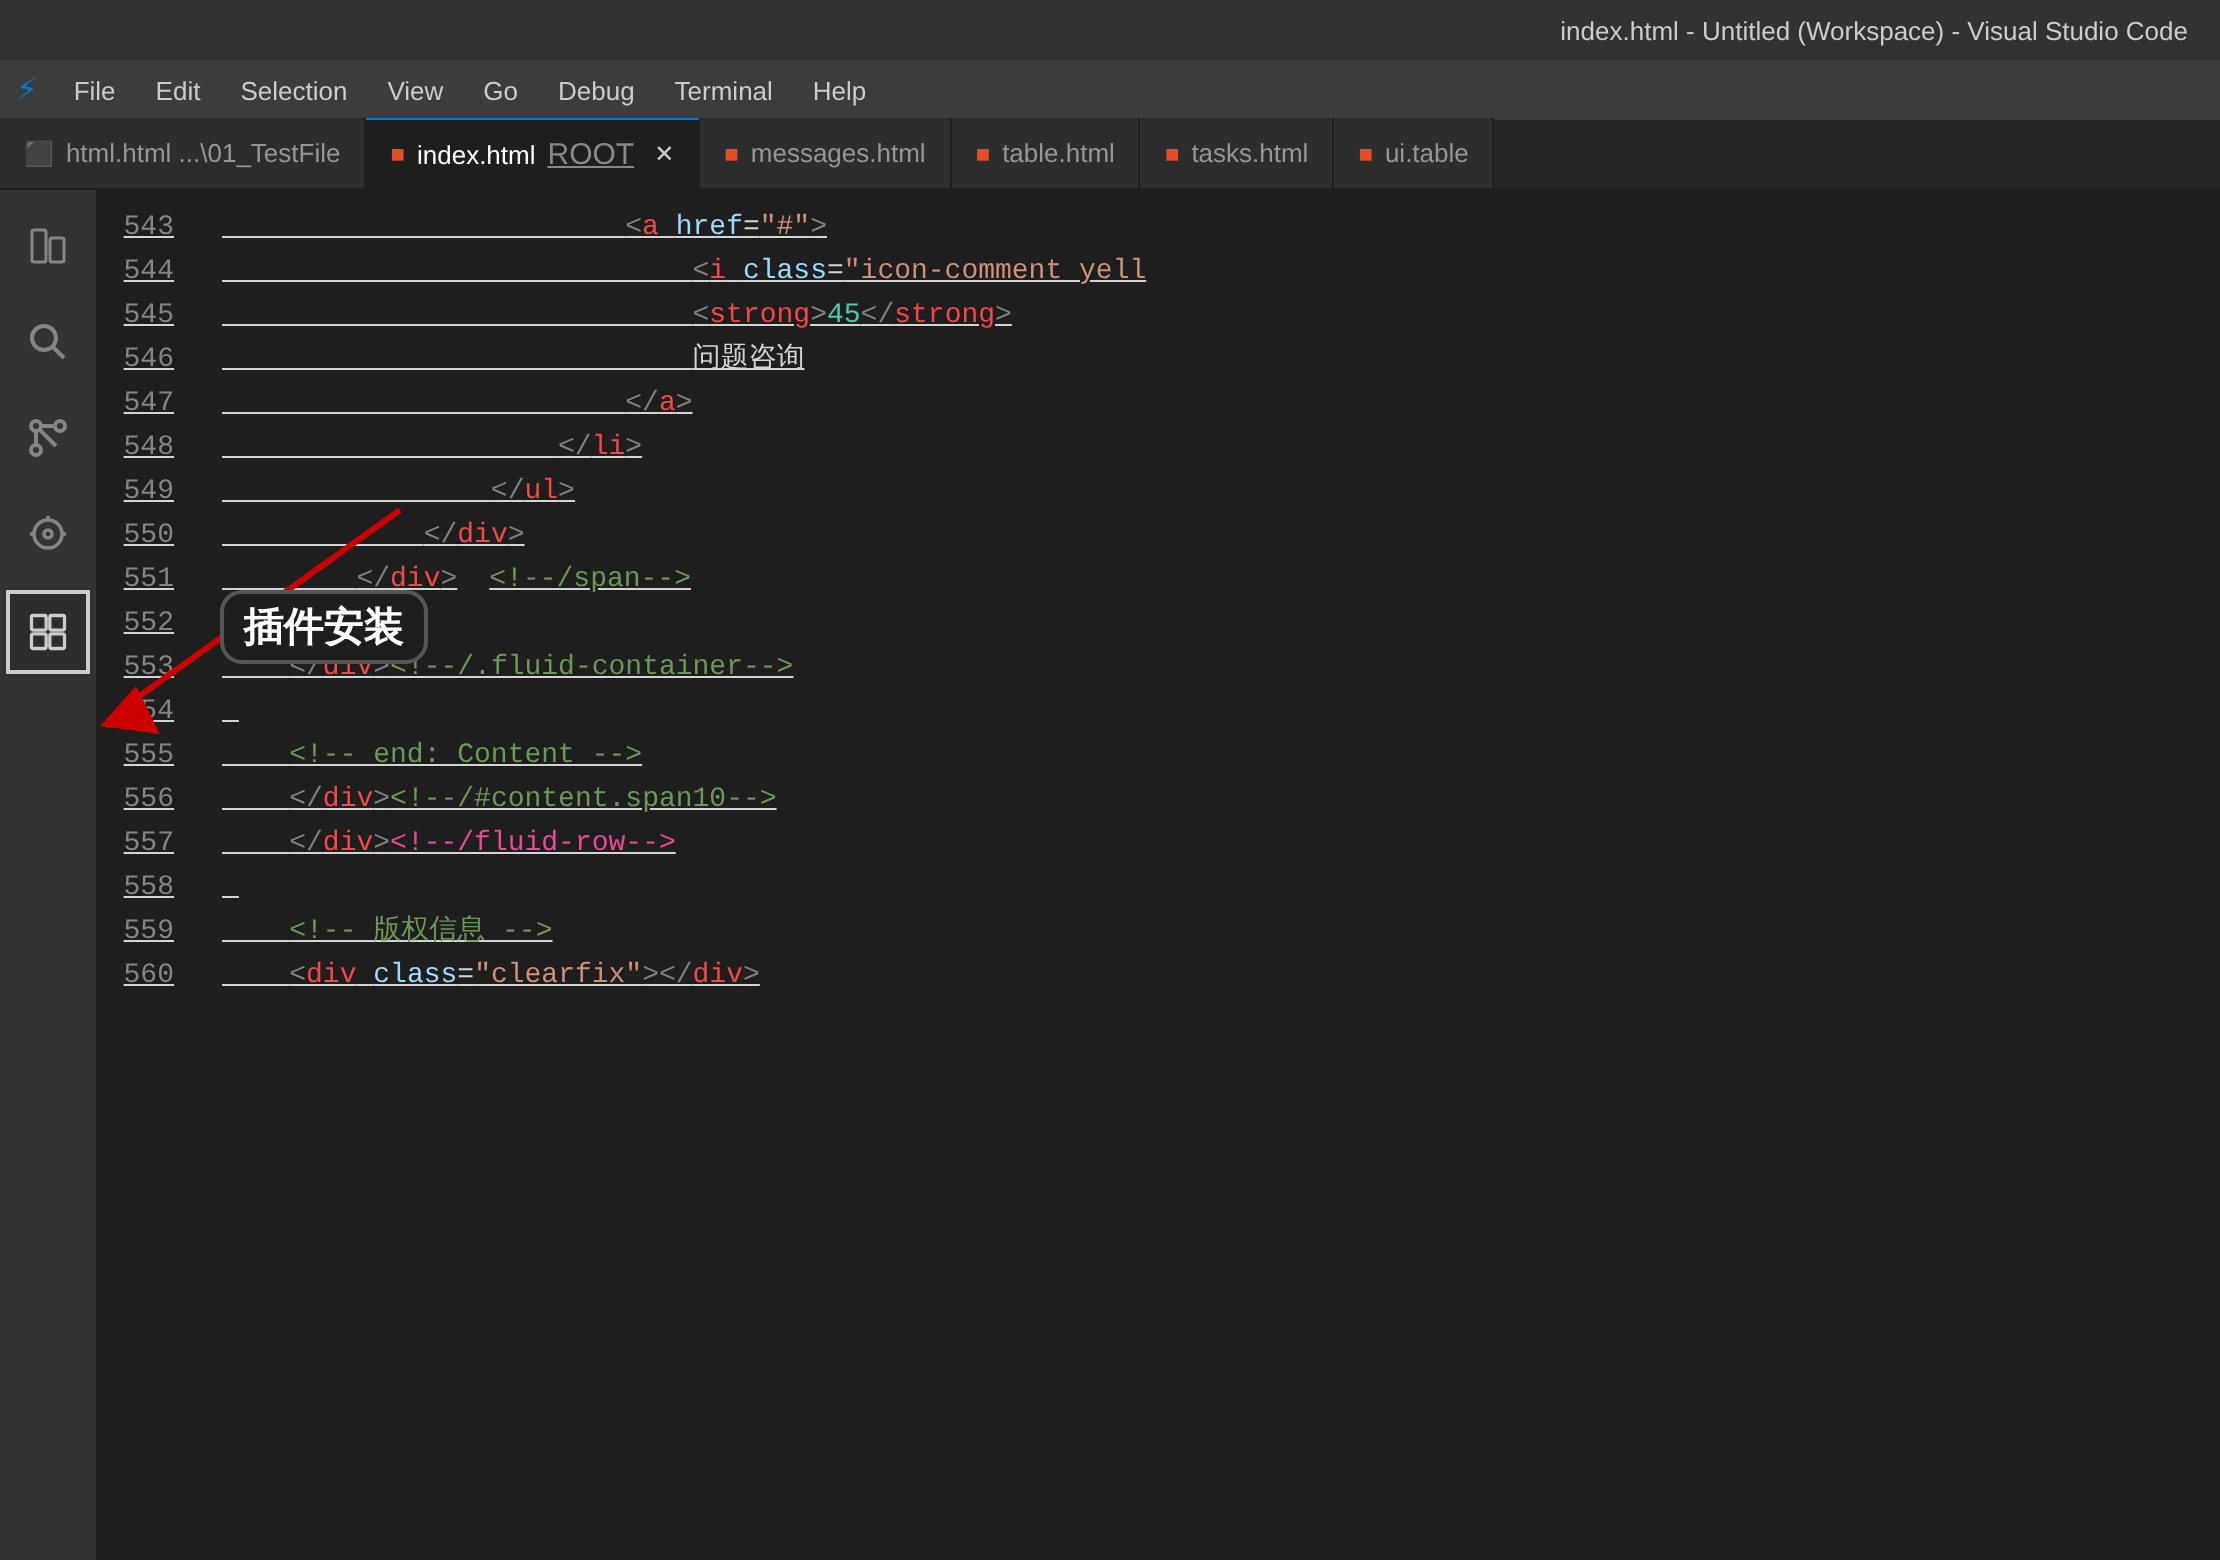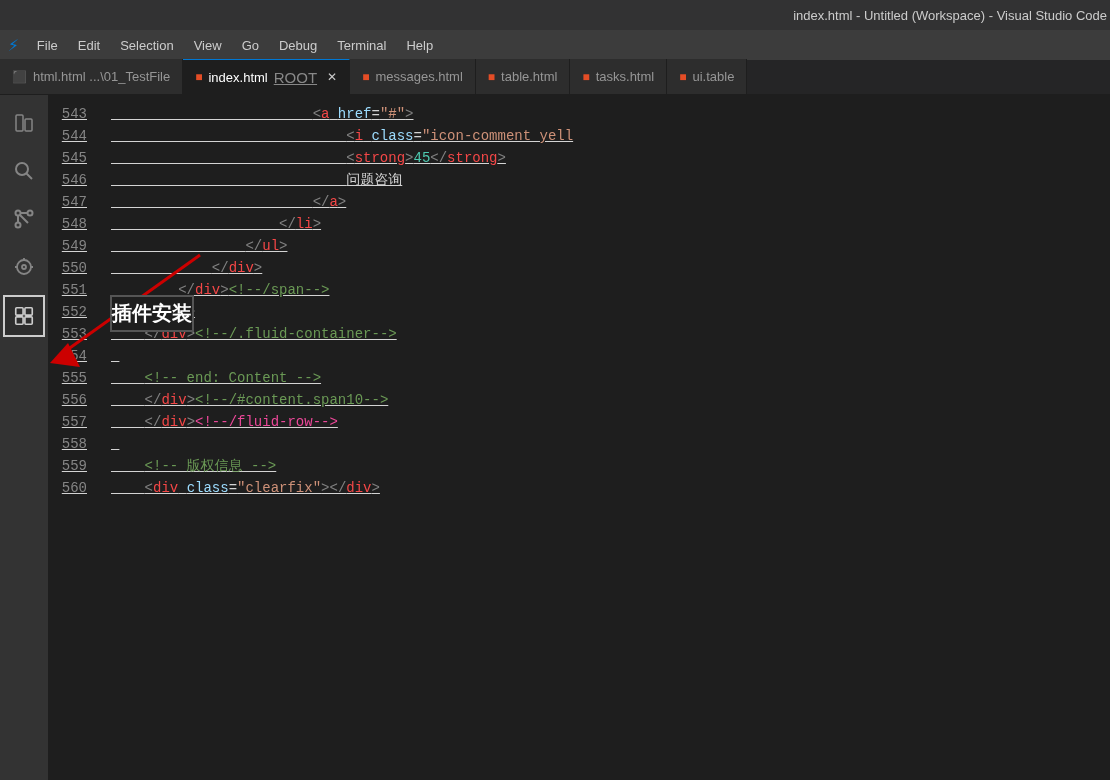--- a/index.html
+++ b/index.html
@@ -13,21 +13,21 @@
       overflow: hidden;
     }
 
     
     .title-bar {
       background: #323233;
       height: 30px;
       display: flex;
       align-items: center;
       justify-content: flex-end;
-      padding-right: 3px;
+      padding-right: 16px;
     }
     .title-bar-text {
       color: #cccccc;
       font-size: 13px;
       font-family: 'Segoe UI', sans-serif;
     }
 
     
     .menu-bar {
       background: #3c3c3c;
@@ -291,21 +291,21 @@
           <span class="code-line">                            <span style="color:#d4d4d4;">问题咨询</span></span>
 
           <span class="code-line">                        <span style="color:#808080;">&lt;/</span><span style="color:#f44747;">a</span><span style="color:#808080;">&gt;</span></span>
 
           <span class="code-line">                    <span style="color:#808080;">&lt;/</span><span style="color:#f44747;">li</span><span style="color:#808080;">&gt;</span></span>
 
           <span class="code-line">                <span style="color:#808080;">&lt;/</span><span style="color:#f44747;text-align:right;">ul</span><span style="color:#808080;">&gt;</span></span>
 
           <span class="code-line">            <span style="color:#808080;">&lt;/</span><span style="color:#f44747;">div</span><span style="color:#808080;">&gt;</span></span>
 
-          <span class="code-line">        <span style="color:#808080;">&lt;/</span><span style="color:#f44747;">div</span><span style="color:#808080;">&gt;</span><span style="color:#6a9955;">&lt;!--/span--&gt;</span></span>
+          <span class="code-line">        <span style="color:#808080;">&lt;/</span><span style="color:#f44747;">div</span><span style="color:#808080;">&gt;</span><span style="color:#6a9955;margin-left:16px;">&lt;!--/span--&gt;</span></span>
 
           <span class="code-line">    <span style="color:#808080;">&lt;/</span><span style="color:#f44747;">div</span><span style="color:#808080;">&gt;</span></span>
 
           <span class="code-line">    <span style="color:#808080;">&lt;/</span><span style="color:#f44747;">div</span><span style="color:#808080;">&gt;</span><span style="color:#6a9955;">&lt;!--/.fluid-container--&gt;</span></span>
 
           <span class="code-line"> </span>
 
           <span class="code-line">    <span style="color:#6a9955;">&lt;!-- end: Content --&gt;</span></span>
 
           <span class="code-line">    <span style="color:#808080;">&lt;/</span><span style="color:#f44747;">div</span><span style="color:#808080;">&gt;</span><span style="color:#6a9955;">&lt;!--/#content.span10--&gt;</span></span>
@@ -320,18 +320,18 @@
         </div>
       </div>
     </div>
 
     <svg style="position:absolute; left:0; top:130px; width:260px; height:180px; pointer-events:none; z-index:20;" viewBox="0 0 260 180">
 
       <line x1="200" y1="30" x2="60" y2="130" stroke="#cc0000" stroke-width="3"></line>
       <polygon points="50,138 68,118 80,142" fill="#cc0000"></polygon>
     </svg>
 
-    <div style="position:absolute; left:110px; top:200px; background:#1e1e1e; border:2px solid #555; padding:3px 0; z-index:21; pointer-events:none; border-radius:0;">
+    <div style="position:absolute; left:110px; top:200px; background:#1e1e1e; border:2px solid #555; padding:3px 10px; z-index:21; pointer-events:none; border-radius:11px;">
       <span style="font-size:20px; font-weight:bold; color:#ffffff; font-family:'Microsoft YaHei','SimHei',sans-serif;">插件安装</span>
     </div>
 
   </div>
 </div>
 
 </body></html>

